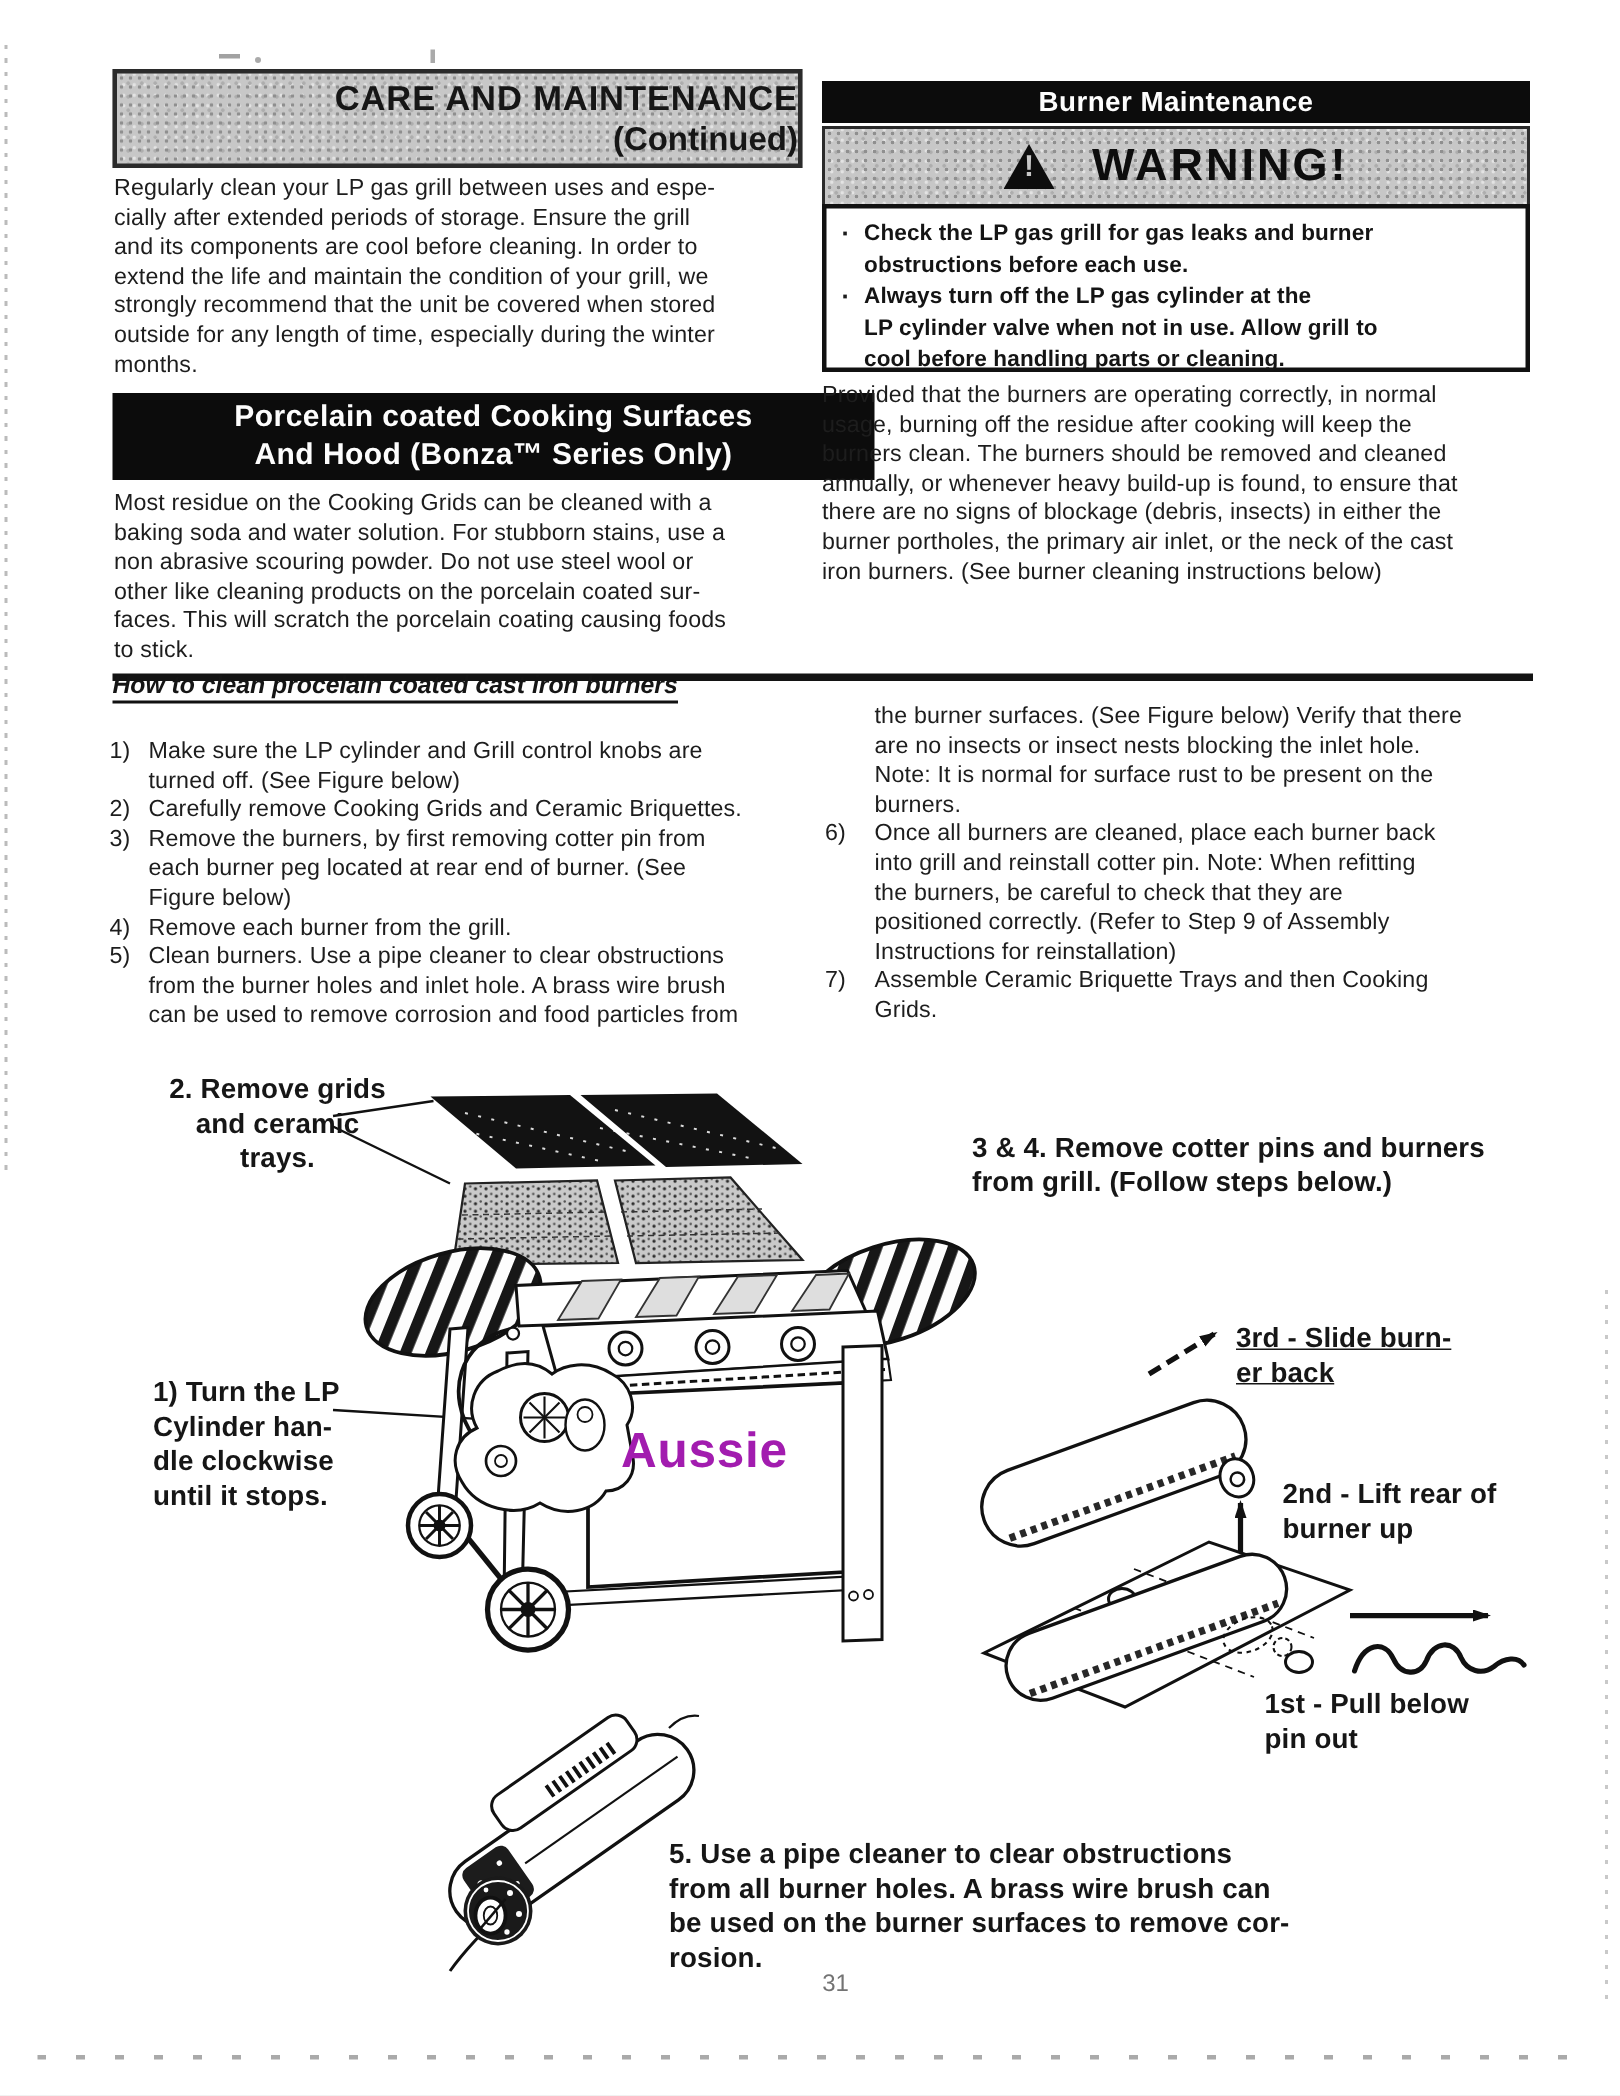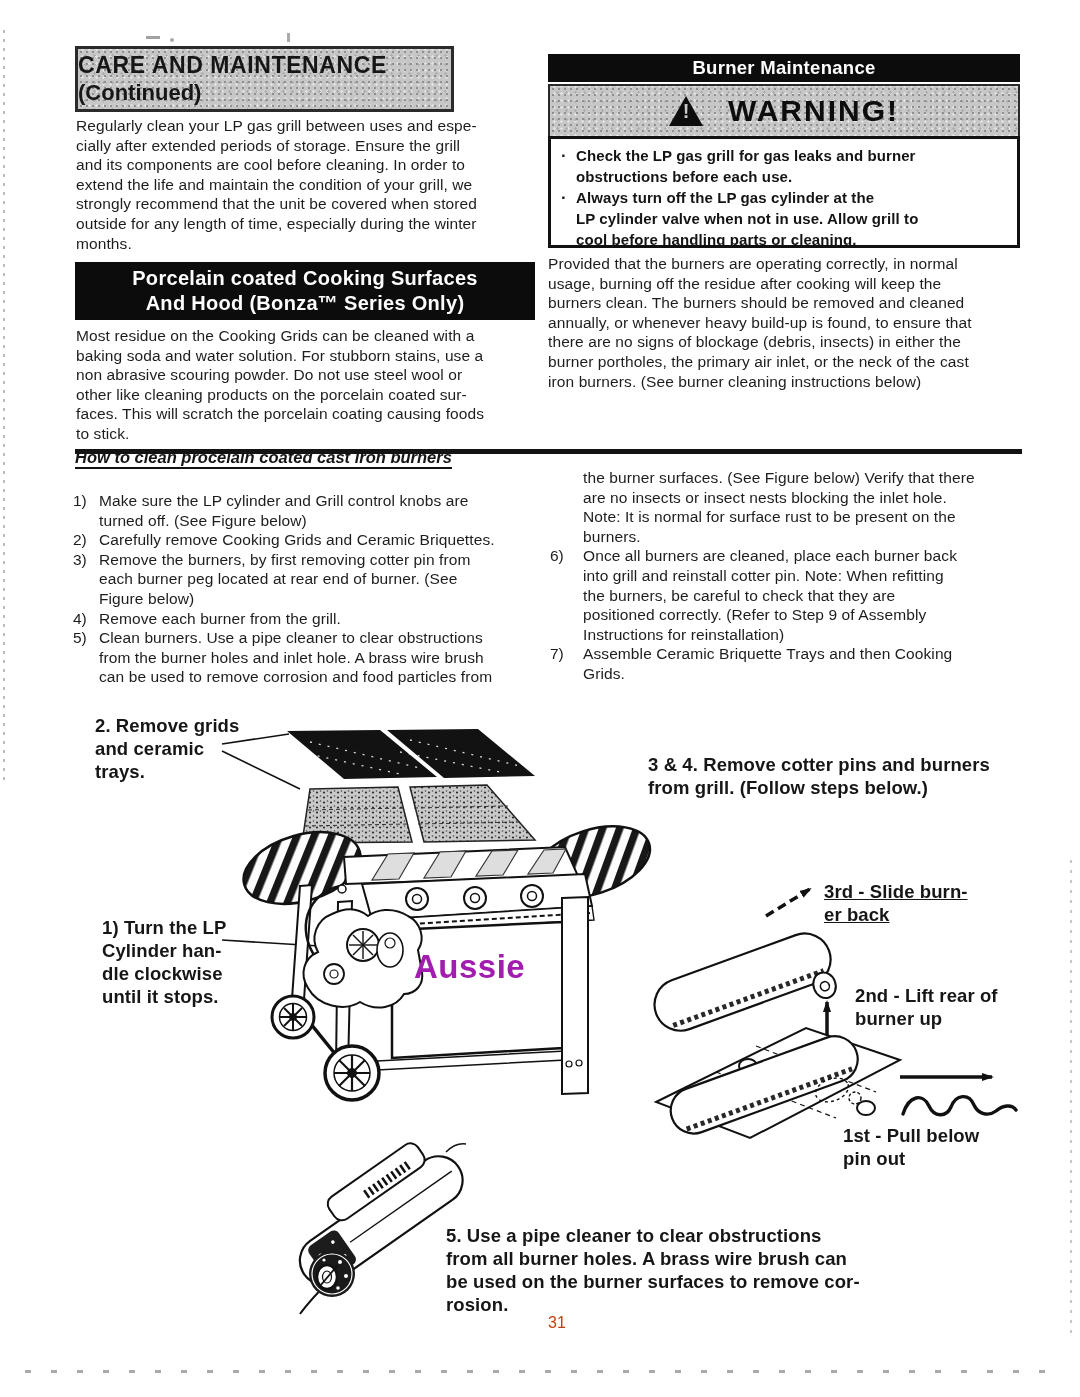--- a/index.html
+++ b/index.html
@@ -16,29 +16,29 @@
   .stipple{
     background-color:#c7c7c7;
     background-image:
       radial-gradient(#8f8f8f 1px, transparent 1.4px),
       radial-gradient(#adadad 1px, transparent 1.4px),
       radial-gradient(#e3e3e3 1px, transparent 1.4px);
     background-size:6px 6px, 9px 9px, 7px 7px;
     background-position:0 0, 3px 2px, 1px 4px;
   }
   .care-box{
-    left:75px;top:46px;width:379px;height:66px;
+    left:75px;top:46px;width:460px;height:66px;
     border:3px solid #2b2b2b;box-sizing:border-box;
-    display:flex;flex-direction:column;align-items:flex-start;justify-content:center;
+    display:flex;flex-direction:column;align-items:flex-end;justify-content:center;
   }
   .care-line1{font-size:23px;font-weight:700;letter-spacing:0.6px;color:#161616;}
   .care-line2{font-size:22px;font-weight:700;color:#161616;margin-top:1px;}
   .black-box{background:#0c0c0c;color:#fdfdfd;}
   .porc-box{
-    left:75px;top:262px;width:460px;height:58px;
+    left:75px;top:262px;width:508px;height:58px;
     display:flex;flex-direction:column;align-items:center;justify-content:center;
   }
   .porc-line{font-size:20px;font-weight:700;letter-spacing:0.3px;line-height:25px;}
   .burner-bar{
     left:548px;top:54px;width:472px;height:28px;
     display:flex;align-items:center;justify-content:center;
     font-size:18.5px;font-weight:700;letter-spacing:0.3px;
   }
   .warn-band{
     left:548px;top:84px;width:472px;height:52px;
@@ -67,21 +67,21 @@
     left:75px;top:448px;font-size:16.5px;font-weight:700;color:#151515;font-style:italic;
   }
   .howto-h span{border-bottom:2.5px solid #111;padding-bottom:1px;}
   .li{display:flex;margin:0;}
   .li .num{width:26px;flex:none;font-size:15.5px;line-height:19.6px;color:#1d1d1d;}
   .li .txt{font-size:15.5px;line-height:19.6px;letter-spacing:0.1px;color:#1d1d1d;}
   .overflow-txt{margin-left:33px;}
   
   .fig-label{font-size:18.5px;font-weight:700;line-height:23px;color:#161616;letter-spacing:0.1px;}
   .brand{font-size:33px;font-weight:700;letter-spacing:0.5px;color:#a21caf;}
-  .pagenum{left:527px;top:1314px;width:60px;text-align:center;font-size:16px;color:#c2410c;}
+  .pagenum{left:527px;top:1314px;width:60px;text-align:center;font-size:16px;color:#737373;}
   
   .edge-dots-left{
     left:3px;top:30px;width:2px;height:750px;opacity:.5;
     background:repeating-linear-gradient(180deg,#777 0 3px,transparent 3px 9px);
   }
   .edge-dots-right{
     left:1070px;top:860px;width:2px;height:480px;opacity:.4;
     background:repeating-linear-gradient(180deg,#777 0 3px,transparent 3px 10px);
   }
   .bottom-dashes{
@@ -393,21 +393,21 @@
         <circle cx="338" cy="1288" r="1.8"></circle>
           <circle cx="324" cy="1260" r="1.6"></circle>
       </g>
       <ellipse cx="327" cy="1277" rx="10" ry="12" fill="#fff" stroke="#111" stroke-width="2.5"></ellipse>
       <ellipse cx="327" cy="1277" rx="4.5" ry="6" fill="#fff" stroke="#111" stroke-width="1.2"></ellipse>
       <line x1="320" y1="1286" x2="337" y2="1266" stroke="#111" stroke-width="1.8"></line>
       <path d="M446,1152 C452,1146 459,1143 466,1144" fill="none" stroke="#111" stroke-width="1.5"></path>
     </g>
   </svg>
 
-  <div class="abs fig-label pre" style="left:95px;top:714px;width:180px;">2. Remove grids
+  <div class="abs fig-label pre" style="left:95px;top:714px;width:180px;text-align:center;">2. Remove grids
 and ceramic
 trays.</div>
   <div class="abs fig-label pre" style="left:102px;top:916px;width:170px;">1) Turn the LP
 Cylinder han-
 dle clockwise
 until it stops.</div>
   <div class="abs fig-label pre" style="left:648px;top:753px;width:400px;">3 &amp; 4. Remove cotter pins and burners
 from grill. (Follow steps below.)</div>
   <div class="abs fig-label pre" style="left:824px;top:880px;width:190px;text-decoration:underline;">3rd - Slide burn-
 er back</div>

